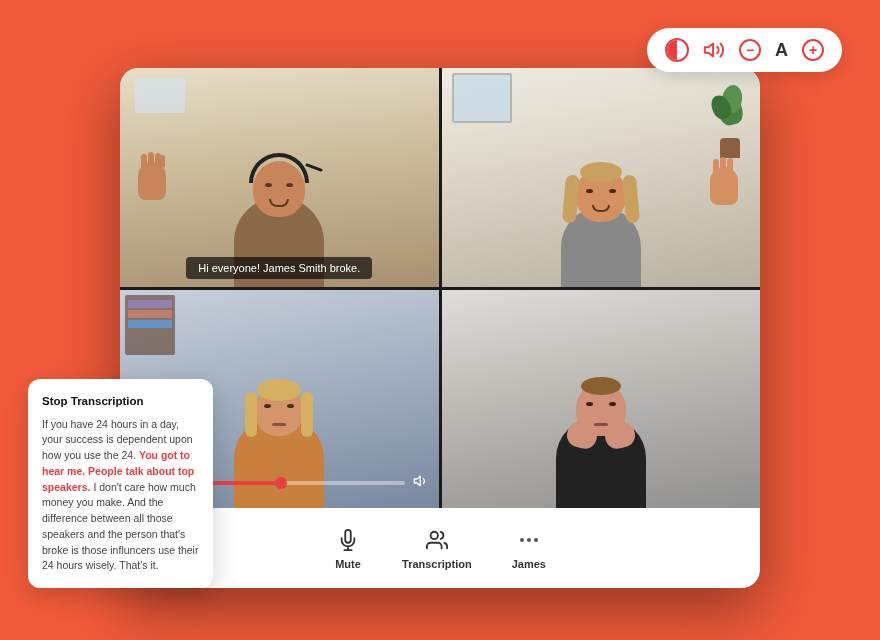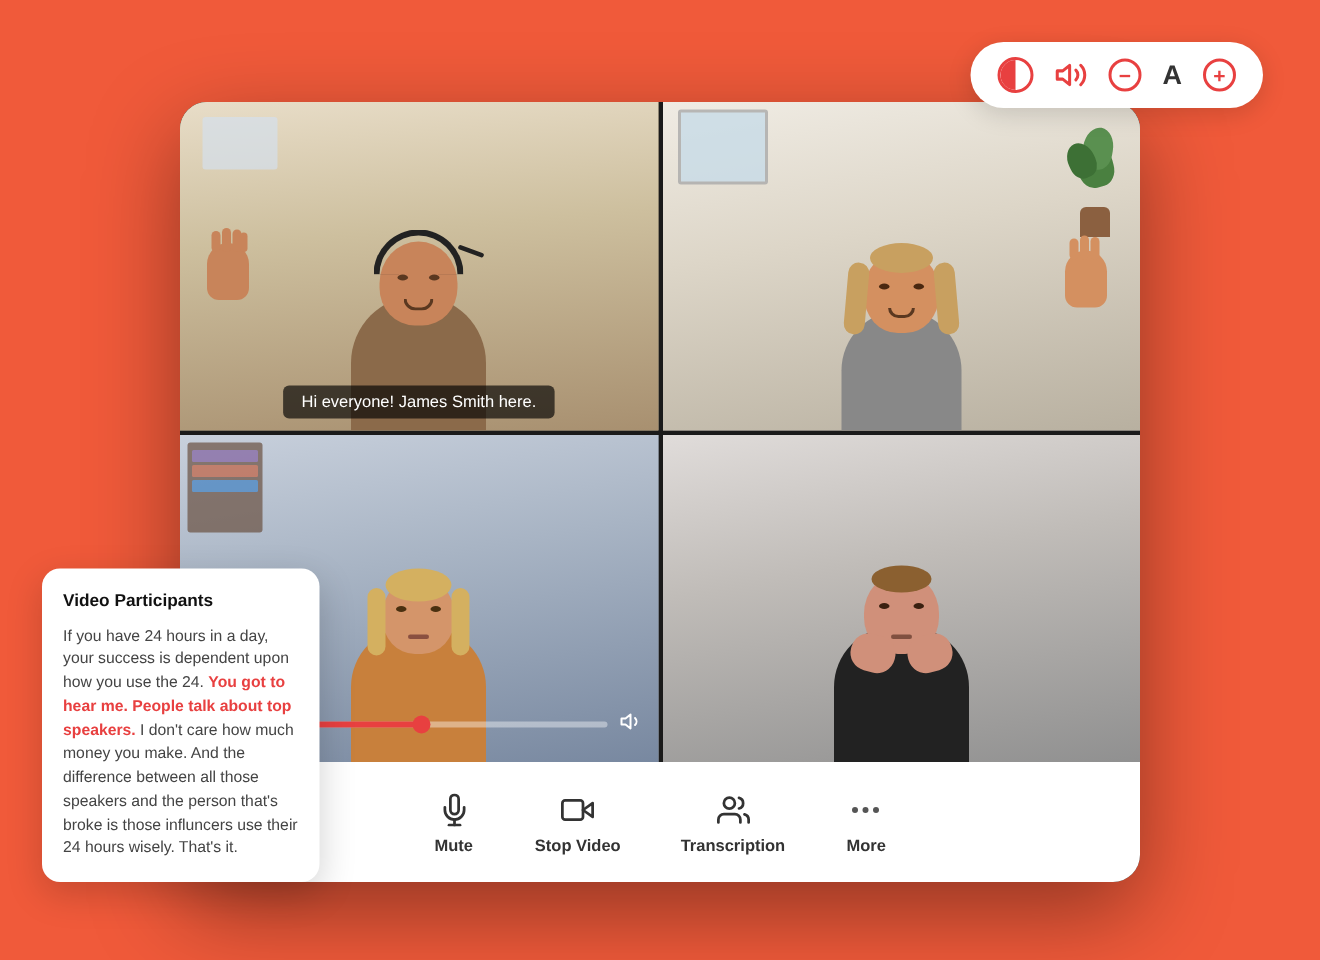--- a/index.html
+++ b/index.html
@@ -337,21 +337,21 @@
         <div style="position:absolute;bottom:80px;left:18px;width:35px;height:45px;">
           <div style="width:28px;height:38px;background:#c8845a;border-radius:14px 14px 8px 8px;position:relative;">
             <div style="position:absolute;top:-8px;left:3px;width:6px;height:14px;background:#c8845a;border-radius:3px;"></div>
             <div style="position:absolute;top:-10px;left:10px;width:6px;height:16px;background:#c8845a;border-radius:3px;"></div>
             <div style="position:absolute;top:-9px;left:17px;width:6px;height:15px;background:#c8845a;border-radius:3px;"></div>
             <div style="position:absolute;top:-7px;left:22px;width:5px;height:13px;background:#c8845a;border-radius:3px;"></div>
           </div>
         </div>
 
         <div class="caption-overlay">
-          <span>Hi everyone! James Smith here.</span>
+          <span>Hi everyone! James Smith broke.</span>
         </div>
       </div>
     </div>
 
     <div class="video-cell vc2">
       <div class="video-cell-inner">
         <div style="position:absolute;top:0;left:0;right:0;bottom:0;background:linear-gradient(170deg,#f0ece4 0%,#ddd6c8 40%,#b8b0a0 100%);"></div>
 
         <div style="position:absolute;top:10px;right:10px;width:40px;height:80px;">
           <div style="position:absolute;bottom:0;width:20px;height:20px;background:#8b6040;border-radius:4px 4px 0 0;left:10px;"></div>
@@ -469,29 +469,20 @@
         <svg class="ctrl-svg" viewBox="0 0 24 24">
           <path d="M12 1a3 3 0 0 0-3 3v8a3 3 0 0 0 6 0V4a3 3 0 0 0-3-3z"></path>
           <path d="M19 10v2a7 7 0 0 1-14 0v-2"></path>
           <line x1="12" y1="19" x2="12" y2="23"></line>
           <line x1="8" y1="23" x2="16" y2="23"></line>
         </svg>
       </div>
       <span class="ctrl-label">Mute</span>
     </button>
 
-    <button class="ctrl-btn">
-      <div class="ctrl-icon">
-        <svg class="ctrl-svg" viewBox="0 0 24 24">
-          <polygon points="23 7 16 12 23 17 23 7"></polygon>
-          <rect x="1" y="5" width="15" height="14" rx="2" ry="2"></rect>
-        </svg>
-      </div>
-      <span class="ctrl-label">Stop Video</span>
-    </button>
 
 
     <button class="ctrl-btn">
       <div class="ctrl-icon">
         <svg class="ctrl-svg" viewBox="0 0 24 24">
           <path d="M17 21v-2a4 4 0 0 0-4-4H5a4 4 0 0 0-4 4v2"></path>
           <circle cx="9" cy="7" r="4"></circle>
           <path d="M23 21v-2a4 4 0 0 0-3-3.87"></path>
           <path d="M16 3.13a4 4 0 0 1 0 7.75"></path>
         </svg>
@@ -500,25 +491,25 @@
     </button>
 
     <button class="ctrl-btn">
       <div class="ctrl-icon">
         <div class="dots-icon">
           <div class="dot"></div>
           <div class="dot"></div>
           <div class="dot"></div>
         </div>
       </div>
-      <span class="ctrl-label">More</span>
+      <span class="ctrl-label">James</span>
     </button>
 
   </div>
 </div>
 
 <div class="transcription-card">
-  <div class="transcription-title">Video Participants</div>
+  <div class="transcription-title">Stop Transcription</div>
   <div class="transcription-text">
     <span>If you have 24 hours in a day, your success is dependent upon how you use the 24. </span><span class="transcription-highlight">You got to hear me. People talk about top speakers.</span><span>
 I don't care how much money you make. And the difference between all those speakers and the person that's broke is those influncers use their 24 hours wisely. That's it.</span>
   </div>
 </div>
 
 </body></html>

